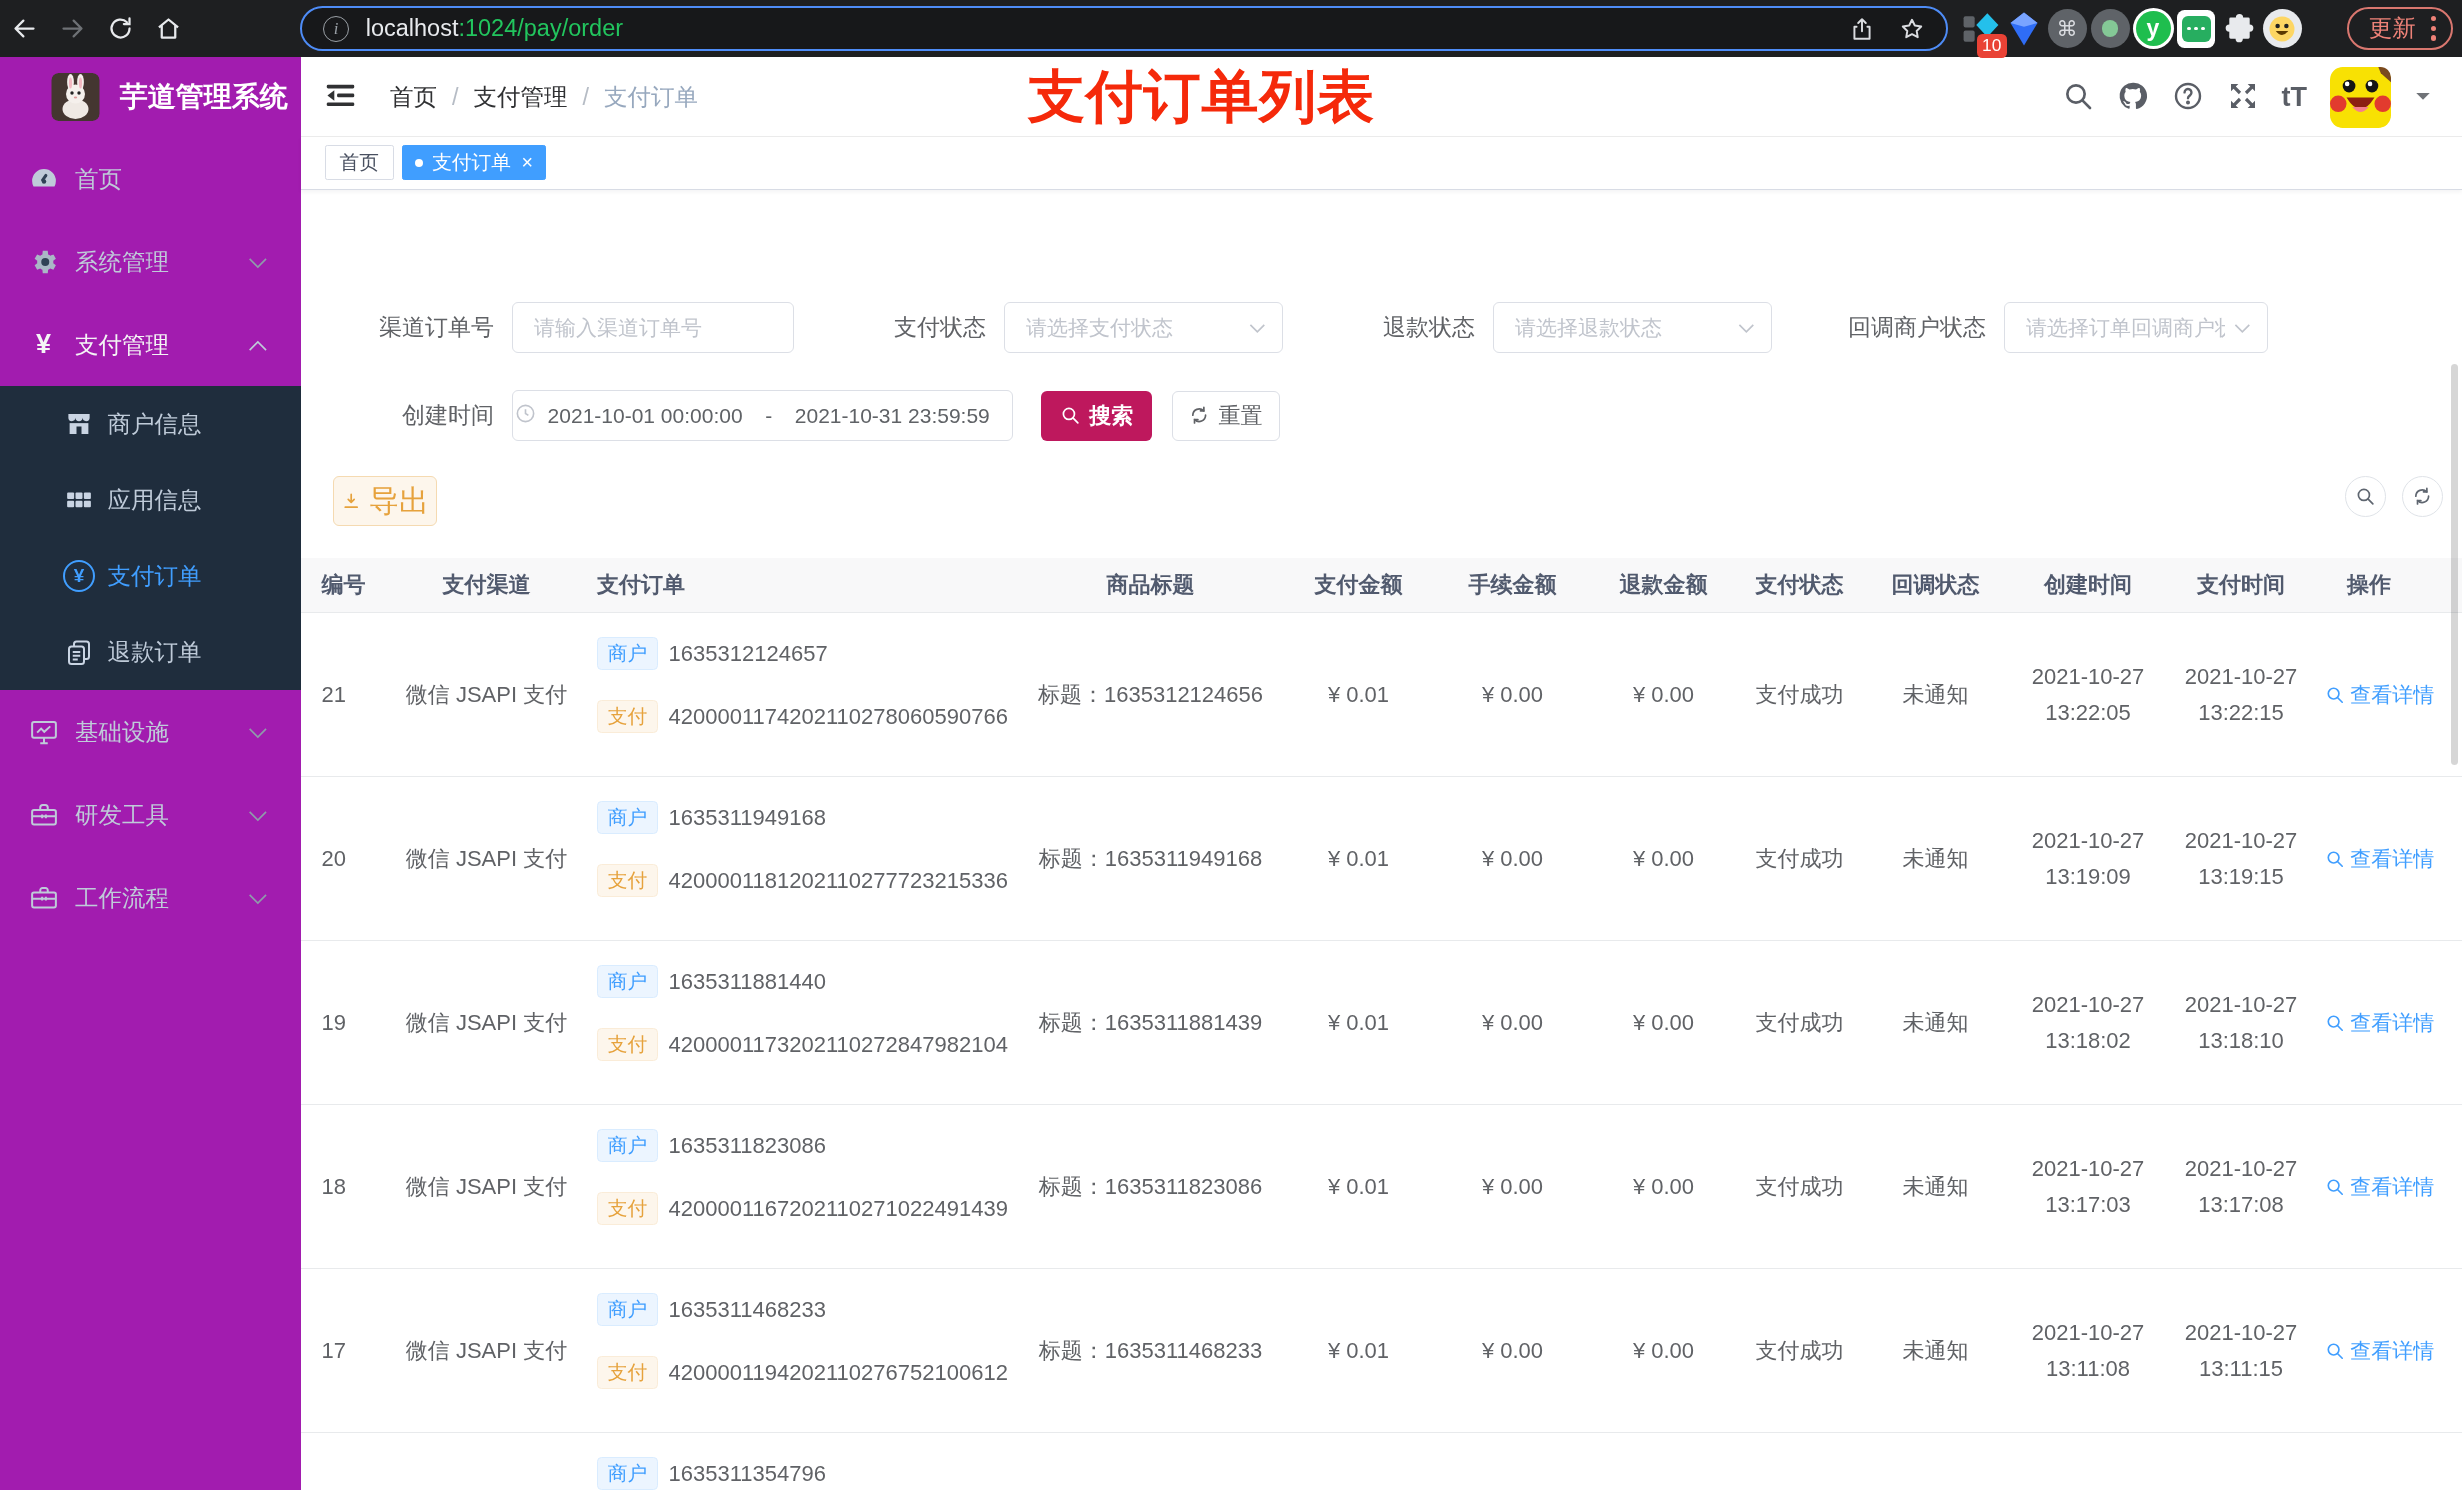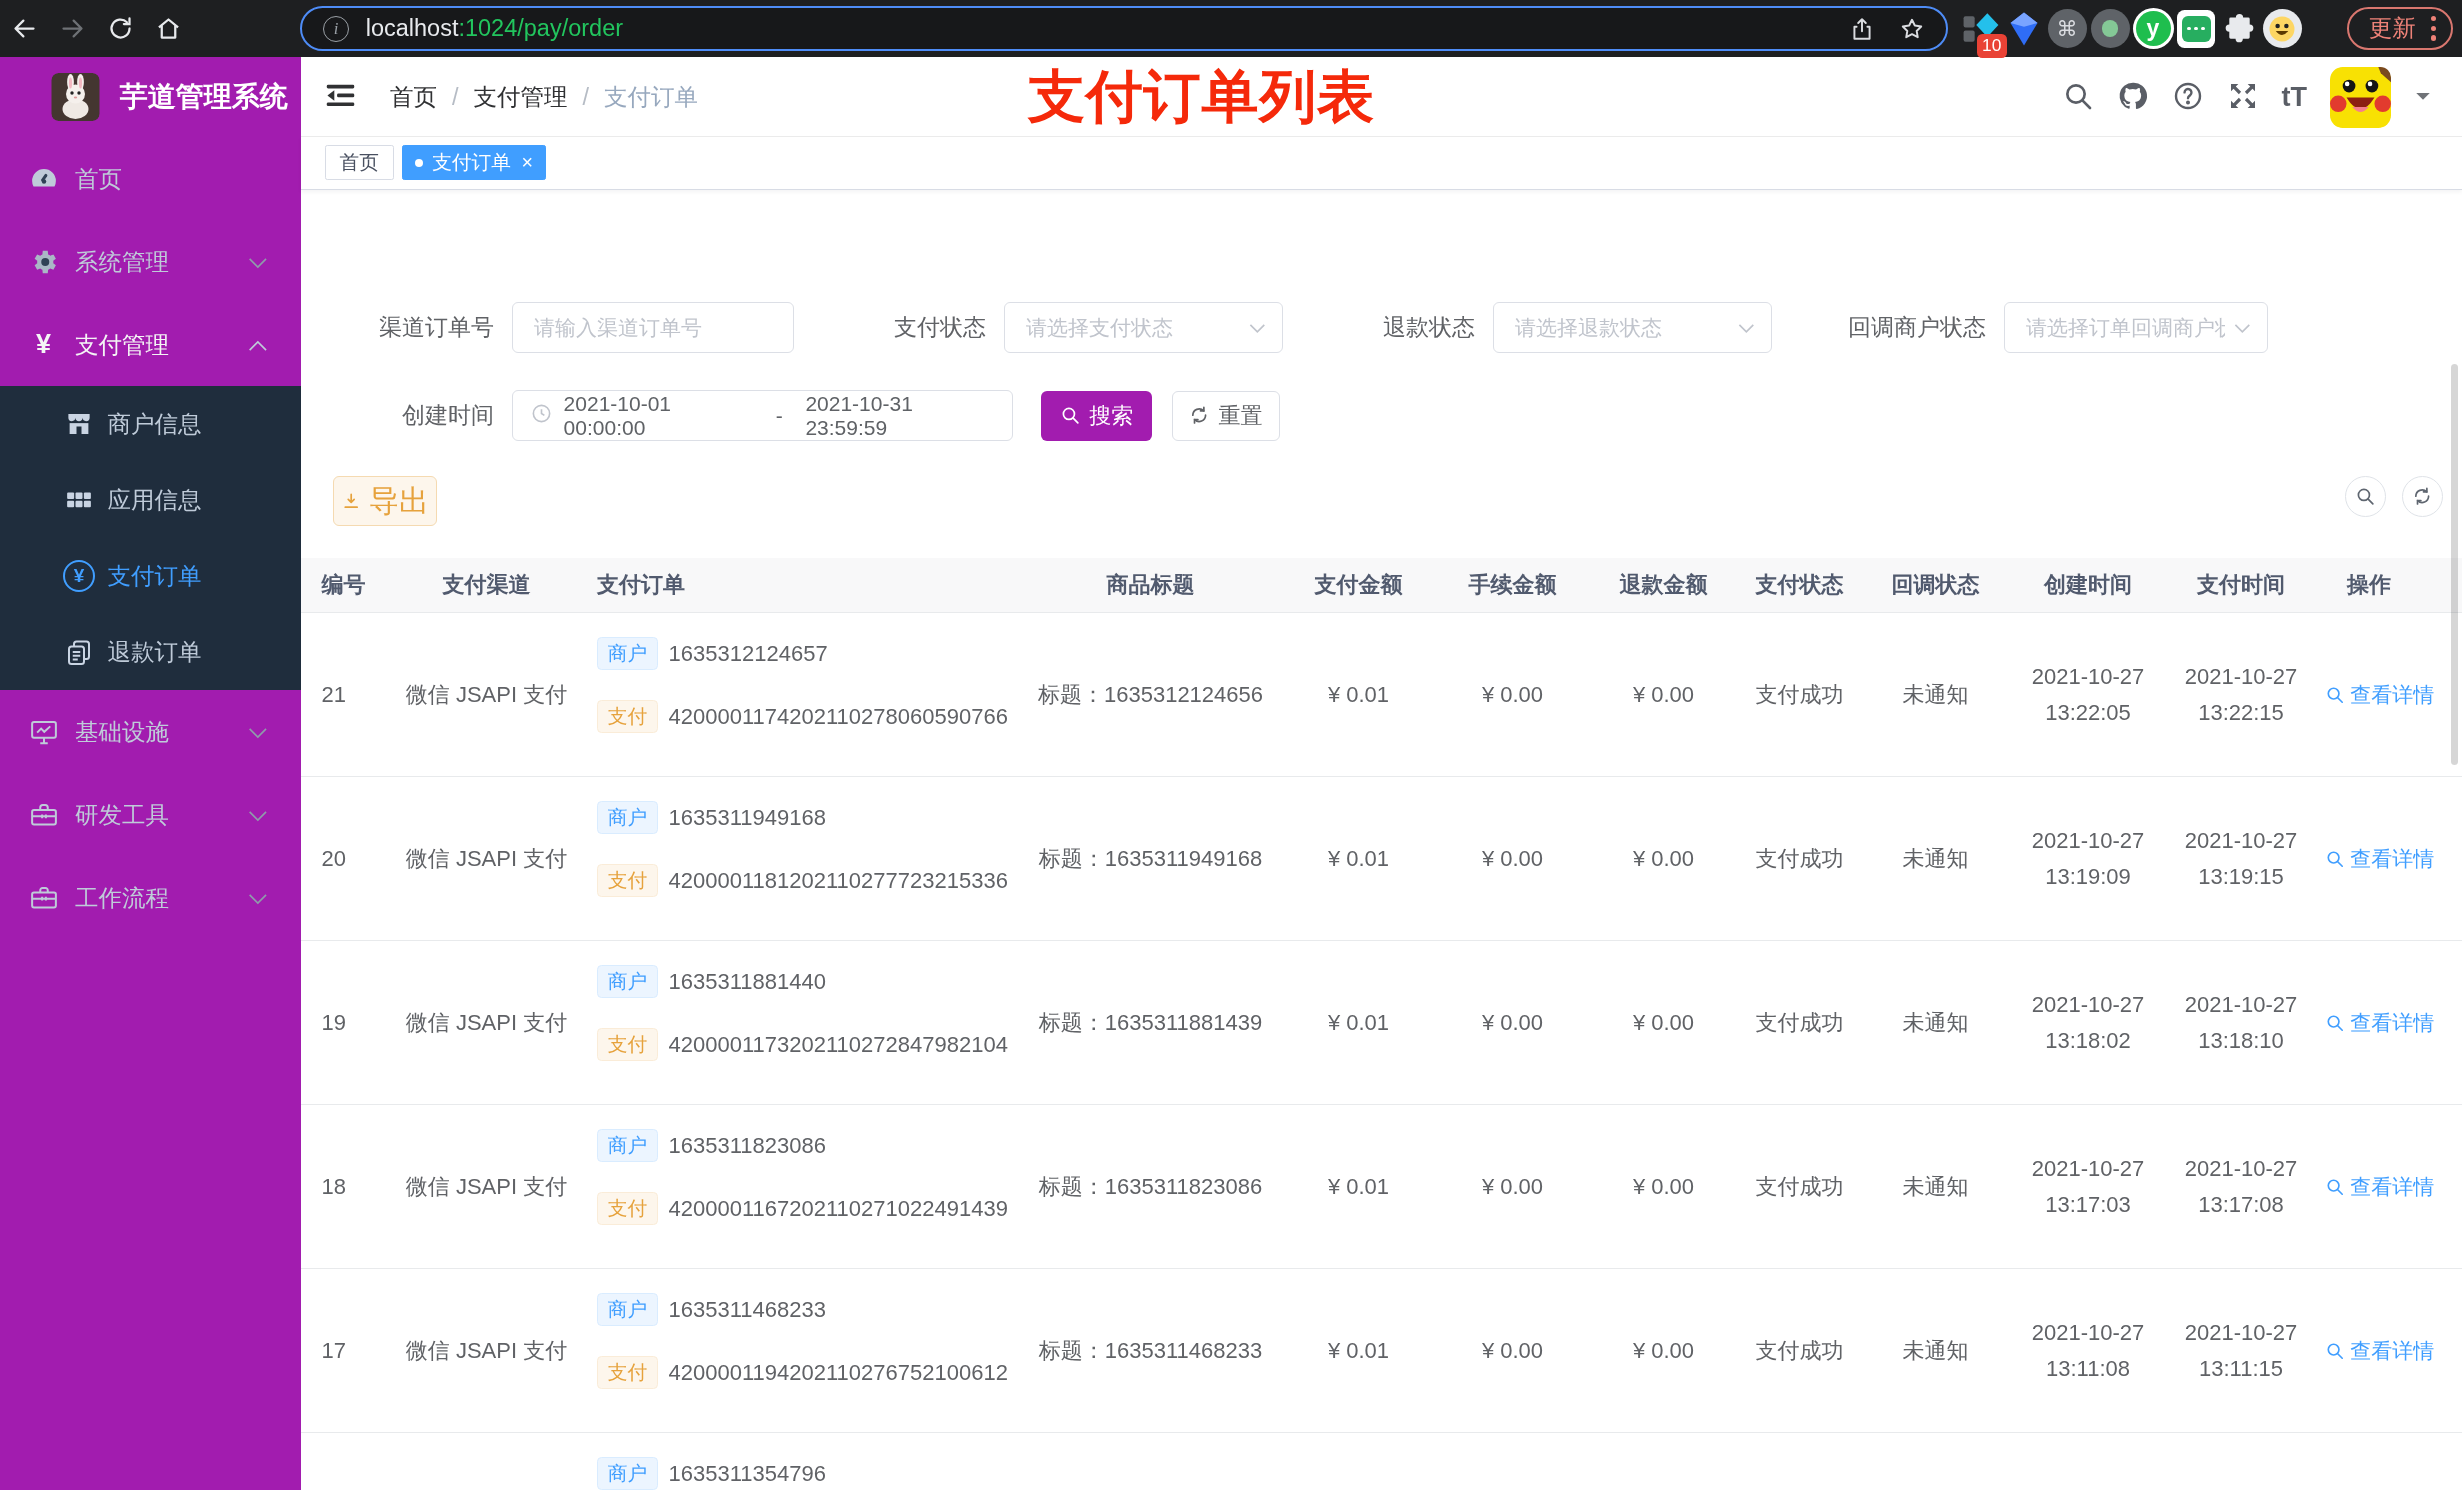--- a/index.html
+++ b/index.html
@@ -81,26 +81,26 @@
   .frow { position:absolute; left:24px; display:flex; align-items:center; height:51px; }
   .fr1 { top:157px; } .fr2 { top:245px; } .fr3 { top:333px; }
   .flabel { font-size:23px; color:#606266; text-align:right; padding-right:18px; flex:none; }
   .lw1 { width:187px; } .lw2 { width:210px; } .lw3 { width:210px; } .lw4 { width:232px; }
   .fin { position:relative; height:51px; border:1.5px solid #dcdfe6; border-radius:6px; background:#fff; flex:none; }
   .fin input { width:100%; height:100%; border:none; outline:none; background:transparent; font-size:21px; color:#606266; padding:0 42px 0 21px; border-radius:6px; }
   .fin input::placeholder { color:#c0c4cc; }
   .fin .selcaret { position:absolute; right:16.7px; top:19.7px; color:#c0c4cc; }
   .fin .selcaret svg { width:16.7px; height:10.6px; }
   .iw1 { width:282px; } .iw2 { width:279px; } .iw3 { width:279px; } .iw4 { width:264px; }
-  .fdate { width:501px; height:51px; border:1.5px solid #dcdfe6; border-radius:6px; display:flex; align-items:center; padding:0 17px; gap:10.6px; font-size:21px; color:#5f6266; flex:none; }
+  .fdate { width:501px; height:51px; border:1.5px solid #dcdfe6; border-radius:6px; display:flex; align-items:center; padding:0 1px; gap:10.6px; font-size:21px; color:#5f6266; flex:none; }
   .fdate .clk { color:#c0c4cc; flex:none; } .fdate .clk svg { width:23px; height:23px; }
   .fdate .dsep { margin:0 12px; color:#5f6266; }
   .btn { height:50px; border-radius:6px; font-size:22px; display:inline-flex; align-items:center; justify-content:center; gap:9px; cursor:pointer; border:none; }
   .btn svg { width:20.4px; height:20.4px; }
-  .btn-primary { background:#a21caf; color:#fff; width:111px; margin-left:28px; }
+  .btn-primary { background:#be185d; color:#fff; width:111px; margin-left:28px;font-weight:bold; }
   .btn-plain { background:#fff; border:1.5px solid #dcdfe6; color:#606266; width:108px; margin-left:19.7px; }
   .btn-warn { position:absolute; left:32px; top:419px; width:104px; height:50px; background:#fdf6ec; border:1.5px solid #f5dab1; color:#e6a23c; border-radius:6px; font-size:30px; display:inline-flex; align-items:center; justify-content:center; gap:7.6px; cursor:pointer; }
   .btn-warn svg { width:20.4px; height:20.4px; }
   .mini-circ { position:absolute; top:419px; width:41px; height:41px; border:1.5px solid #dfe3e8; border-radius:50%; background:#fff; color:#5f6670; display:flex; align-items:center; justify-content:center; cursor:pointer; }
   .mini-circ svg { width:20.4px; height:20.4px; }
   .mc1 { left:2044px; } .mc2 { left:2101px; }
 
   
   .table { position:absolute; left:0; right:0; top:501px; bottom:0; overflow:hidden; }
   .tgrid { width:2204px; }

